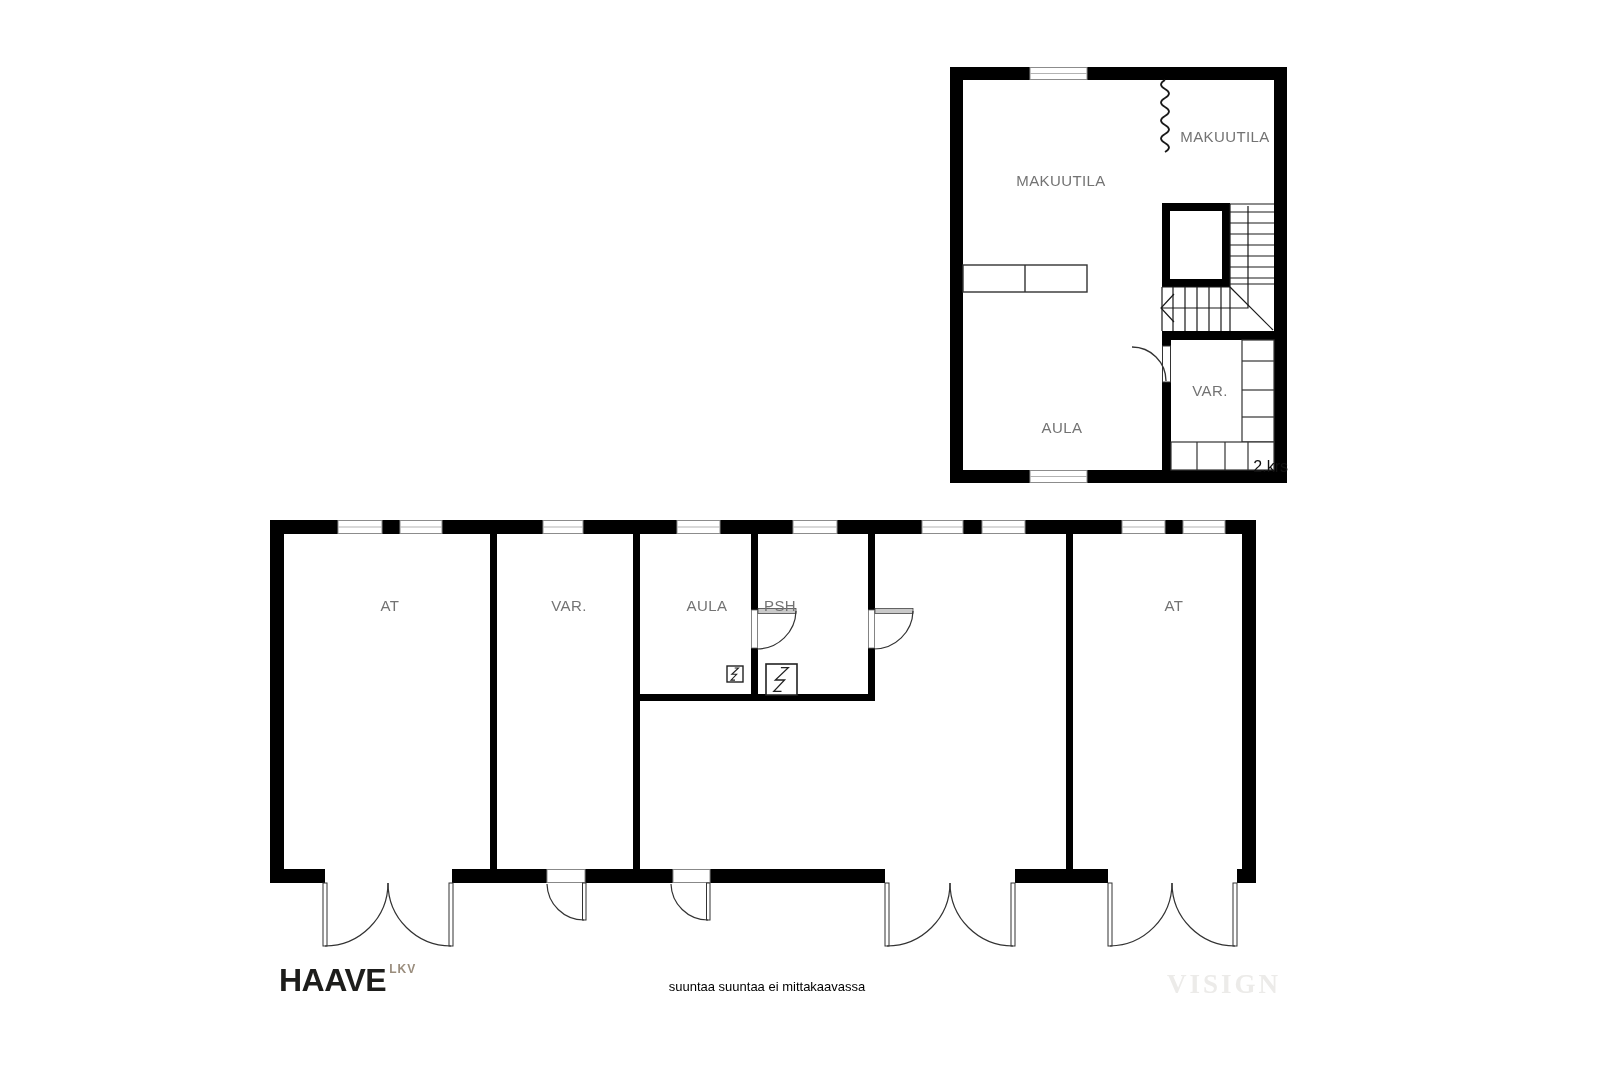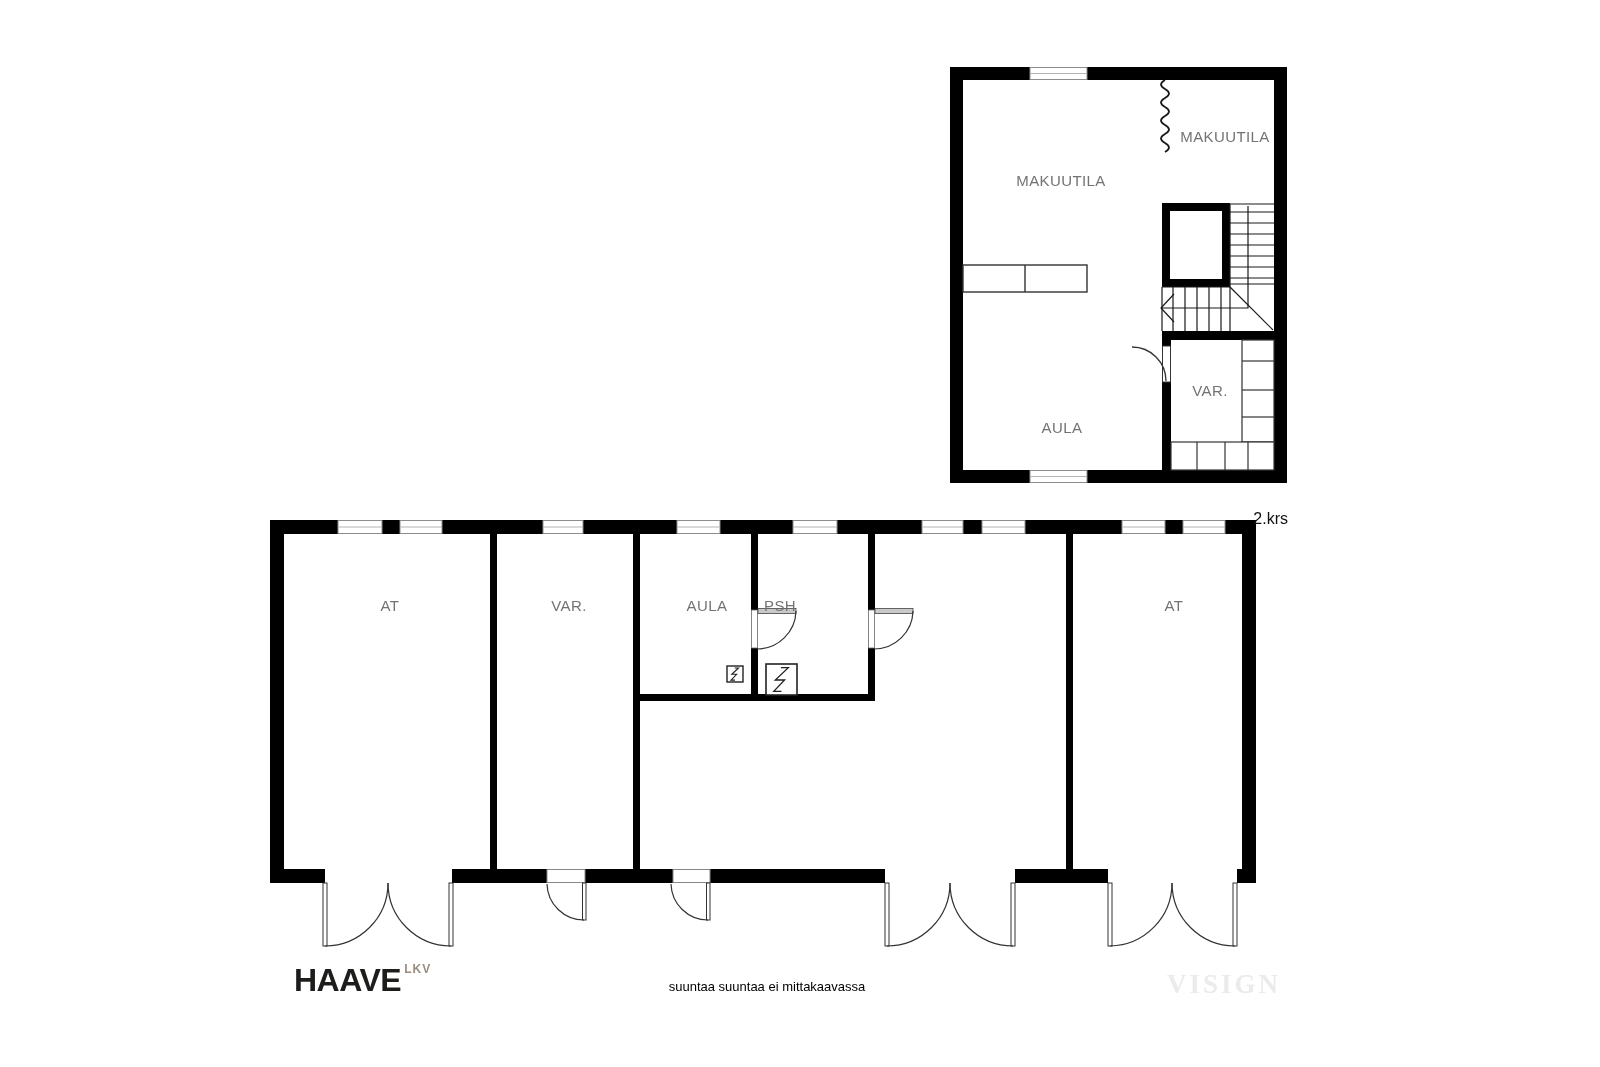--- a/index.html
+++ b/index.html
@@ -2,21 +2,21 @@
 <html><head>
 <meta charset="utf-8">
 <style>
   html,body{margin:0;padding:0;background:#fff;}
   #canvas{position:relative;width:1600px;height:1067px;background:#ffffff;overflow:hidden;
           font-family:"Liberation Sans", sans-serif;}
   #plan-svg{position:absolute;left:0;top:0;}
   .room-label{position:absolute;transform:translate(-50%,-50%);font-size:15px;color:#737373;
               letter-spacing:0.4px;white-space:nowrap;}
   .floor-tag{position:absolute;font-size:16px;color:#111;white-space:nowrap;}
-  .brand{position:absolute;left:294px;top:963px;font-size:32px;font-weight:bold;color:#1d1d1b;
+  .brand{position:absolute;left:279px;top:963px;font-size:32px;font-weight:bold;color:#1d1d1b;
          letter-spacing:-0.5px;line-height:1;text-align:center;}
   .brand .suffix{font-size:12px;font-weight:bold;color:#9a8d7d;letter-spacing:1px;
                  vertical-align:18px;margin-left:3px;}
   .disclaimer{position:absolute;left:767px;top:986px;transform:translate(-50%,-50%);
               font-size:13px;color:#000;white-space:nowrap;}
   .watermark{position:absolute;left:1167px;top:969px;font-family:"Liberation Serif", serif;
              font-weight:bold;font-size:27px;letter-spacing:3px;color:#ecebe9;white-space:nowrap;}
 </style>
 </head>
 <body>
@@ -230,21 +230,21 @@
       <path d="M 1110 946 A 63 63 0 0 0 1172 883" fill="none" stroke-width="1.2"></path>
       <path d="M 1235 946 A 63 63 0 0 1 1172 883" fill="none" stroke-width="1.2"></path>
     </g>
   </g>
 </svg>
 
 <div class="room-label" style="left:1061px;top:180px;">MAKUUTILA</div>
 <div class="room-label" style="left:1225px;top:136px;">MAKUUTILA</div>
 <div class="room-label" style="left:1062px;top:389px;margin-top:38px;">AULA</div>
 <div class="room-label" style="left:1210px;top:390px;">VAR.</div>
-<div class="floor-tag" style="left:1230px;top:510px;width:58px;text-align:right;">2.krs</div>
+<div class="floor-tag" style="left:1230px;top:458px;width:58px;text-align:right;">2.krs</div>
 
 <div class="room-label" style="left:390px;top:605px;">AT</div>
 <div class="room-label" style="left:569px;top:605px;">VAR.</div>
 <div class="room-label" style="left:707px;top:605px;">AULA</div>
 <div class="room-label" style="left:780px;top:605px;">PSH</div>
 <div class="room-label" style="left:1174px;top:605px;">AT</div>
 
 <div class="brand"><span>HAAVE</span><span class="suffix">LKV</span></div>
 <div class="disclaimer">suuntaa suuntaa ei mittakaavassa</div>
 <div class="watermark">VISIGN</div>

